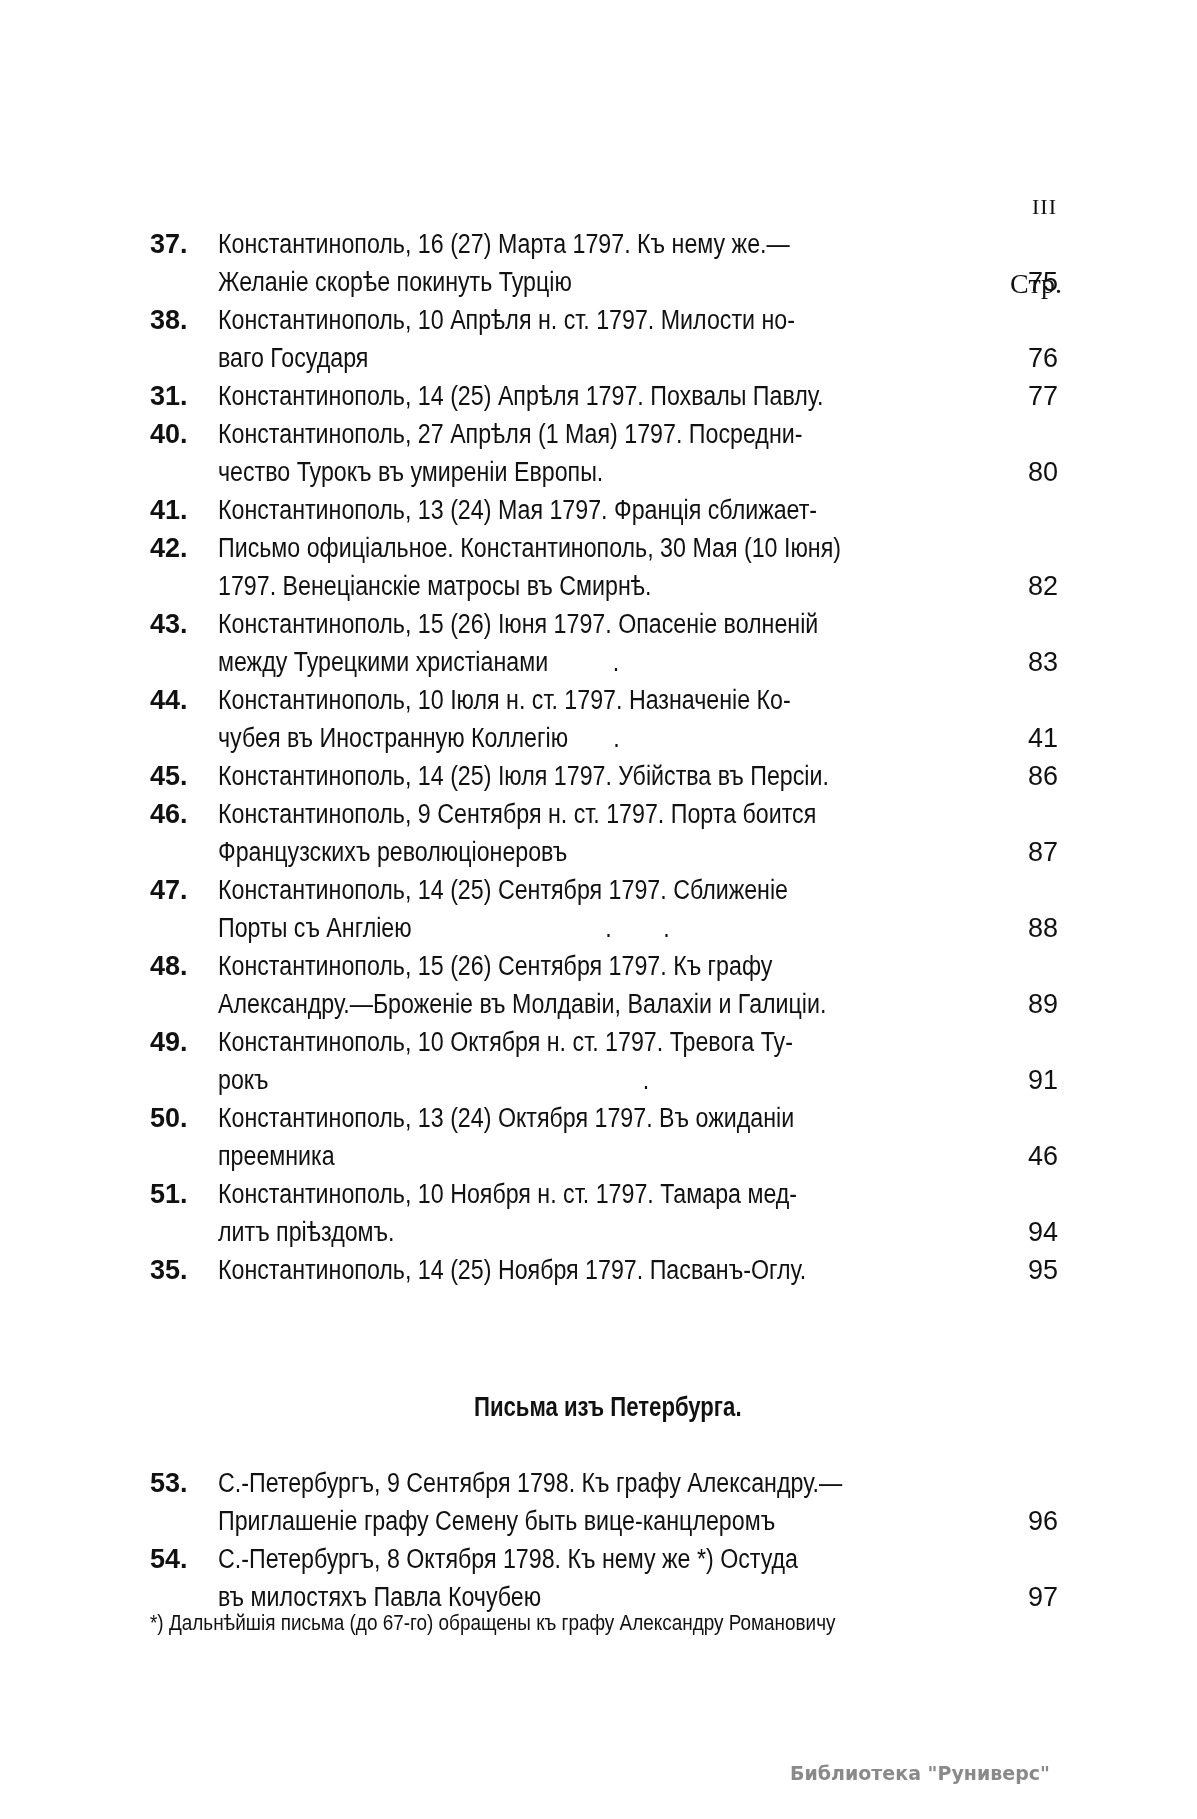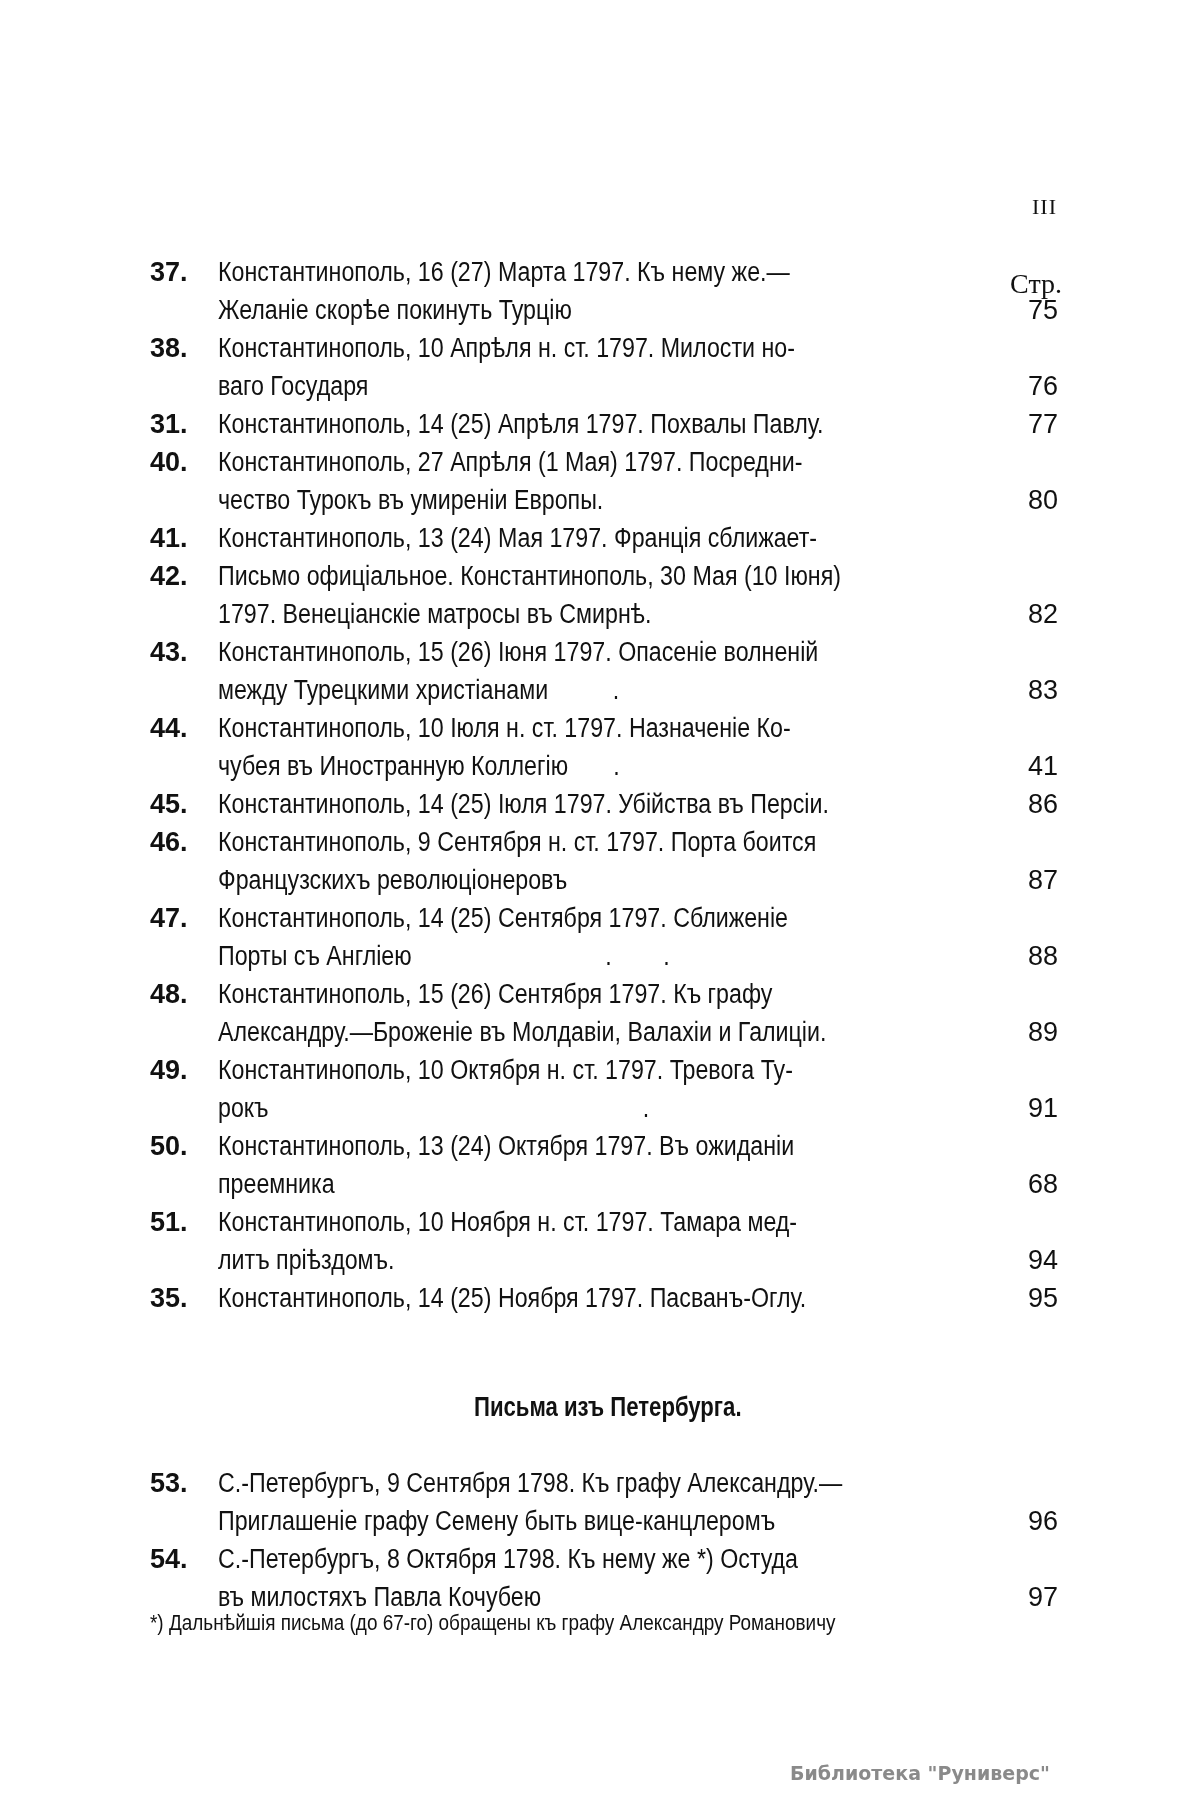--- a/index.html
+++ b/index.html
@@ -15,21 +15,21 @@
   .str-label {
     position: absolute; top: 228px; left: 990px; width: 72px; text-align: right;
     font-size: 28px;
     margin-top: 40px;
   }
   .toc {
     position: absolute; left: 150px; width: 908px;
     font-family: "Liberation Sans Narrow", "Liberation Sans", "DejaVu Sans", sans-serif;
     font-stretch: condensed;
   }
-  #toc1 { top: 225px; margin-top: 28px; }
+  #toc1 { top: 225px; }
   #toc2 { top: 1464px; }
   .entry { position: relative; }
   .line {
     height: 38px; line-height: 38px; font-size: 27px; white-space: nowrap;
     position: relative;
   }
   .num {
     position: absolute; left: 0; width: 64px;
     font-weight: bold;
   }
@@ -187,21 +187,21 @@
         <span class="pg">91</span>
       </div>
     </div>
     <div class="entry">
       <div class="line">
         <span class="num">50.</span>
         <span class="txt" style="white-space: pre;">Константинополь, 13 (24) Октября 1797. Въ ожиданіи</span>
       </div>
       <div class="line cont">
         <span class="txt" style="white-space: pre;">преемника</span>
-        <span class="pg">68</span>
+        <span class="pg">46</span>
       </div>
     </div>
     <div class="entry">
       <div class="line">
         <span class="num">51.</span>
         <span class="txt" style="white-space: pre;">Константинополь, 10 Ноября н. ст. 1797. Тамара мед-</span>
       </div>
       <div class="line cont">
         <span class="txt" style="white-space: pre;">литъ пріѣздомъ.</span>
         <span class="pg">94</span>

